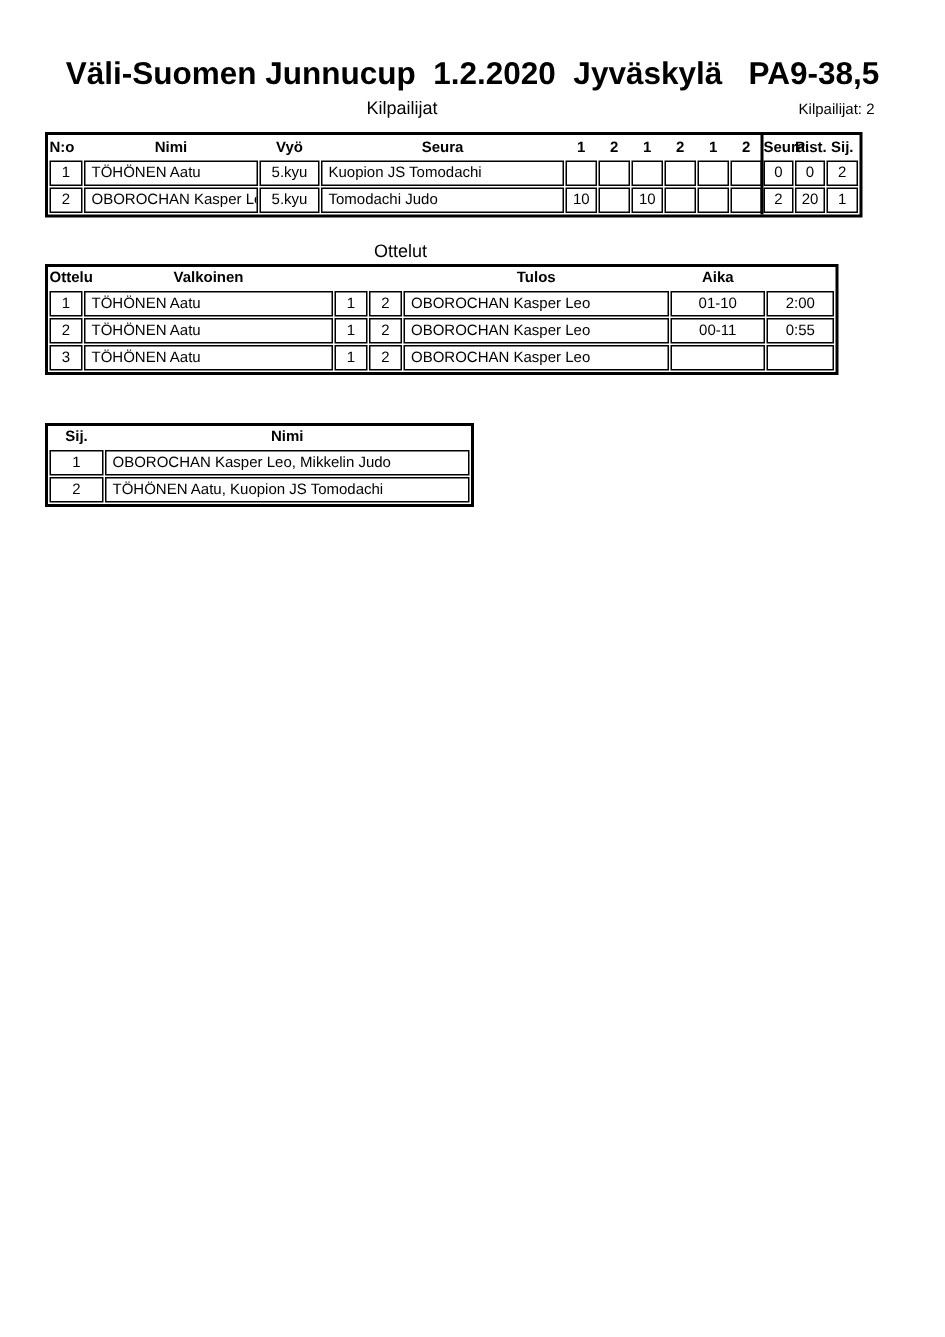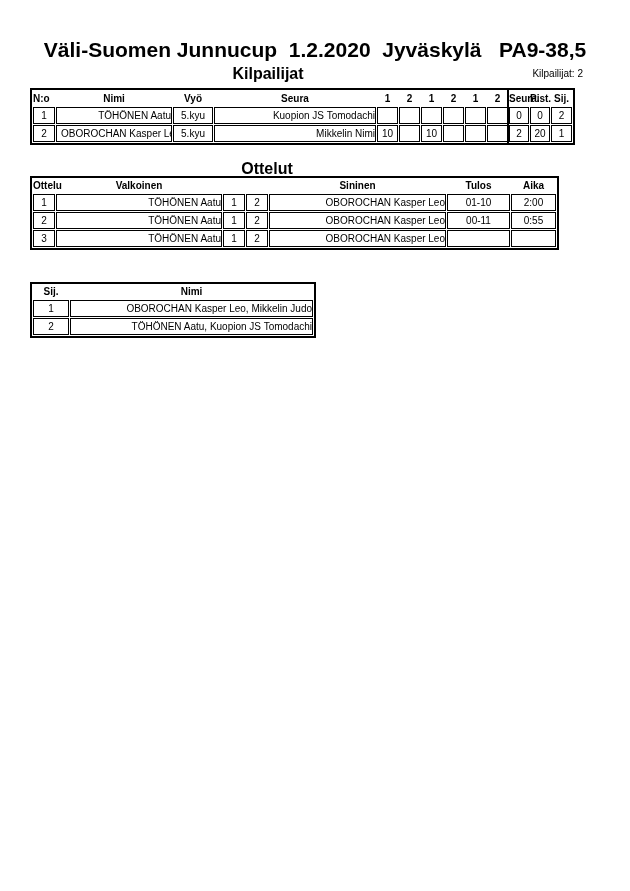--- a/index.html
+++ b/index.html
@@ -7,21 +7,21 @@
     position:relative; width:630px; height:891px; background:#ffffff;
     font-family:"Liberation Sans", sans-serif; color:#000;
     overflow:hidden;
   }
   .title {
     position:absolute; top:38px; left:0; width:630px;
     text-align:center; font-size:21px; font-weight:bold;
     white-space:pre; letter-spacing:0;
   }
   .section-heading {
-    position:absolute; font-size:16px; font-weight:bold; text-align:center;
+    position:absolute; font-size:12px; font-weight:normal; text-align:center;
   }
   .heading-kilpailijat { top:65px; left:0; width:536px; }
   .heading-ottelut    { top:160px; left:0; width:534px; }
   .heading-tulokset   { top:261px; left:0; width:320px; }
   .count-label {
     position:absolute; top:68px; right:47px; font-size:10px; font-weight:normal;
   }
   .tbl {
     position:absolute; background:#fff;
     border:2px solid #000; padding:1px; box-sizing:border-box;
@@ -32,21 +32,21 @@
     border:none; font-weight:bold; font-size:10px;
     height:14px; line-height:14px; text-align:center;
     white-space:nowrap; overflow:visible;
   }
   .thead .hc.hleft { text-align:left; }
   .c {
     border:1px solid #000; font-size:10px;
     height:15px; line-height:15px; text-align:center;
     white-space:nowrap; overflow:hidden; background:#fff;
   }
-  .c.left { text-align:right; padding-left:4px; }
+  .c.left { text-align:left; padding-left:4px; }
   .t1 { left:30px; top:88px;  width:545px; }
   .t2 { left:30px; top:176px; width:529px; }
   .t3 { left:30px; top:282px; width:286px; }
   .t1 .trow { grid-template-columns:22px 116px 40px 162px repeat(6,21px) 20px 20px 1fr; }
   .t2 .trow { grid-template-columns:22px 166px 22px 22px 177px 63px 1fr; }
   .t3 .trow { grid-template-columns:36px 1fr; }
   .vdivider {
     position:absolute; top:0; bottom:0; left:475px; width:2px; background:#000;
   }
 </style>
@@ -89,42 +89,41 @@
       <div class="c"></div>
       <div class="c"></div>
       <div class="c">0</div>
       <div class="c">0</div>
       <div class="c">2</div>
     </div>
     <div class="trow">
       <div class="c">2</div>
       <div class="c left">OBOROCHAN Kasper Leo</div>
       <div class="c">5.kyu</div>
-      <div class="c left">Mikkelin Nimi</div>
+      <div class="c left">Tomodachi Judo</div>
       <div class="c">10</div>
       <div class="c"></div>
       <div class="c">10</div>
       <div class="c"></div>
       <div class="c"></div>
       <div class="c"></div>
       <div class="c">2</div>
       <div class="c">20</div>
       <div class="c">1</div>
     </div>
   </div>
 
   <div class="section-heading heading-ottelut">Ottelut</div>
 
   <div class="tbl t2">
     <div class="trow thead">
       <div class="hc hleft">Ottelu</div>
       <div class="hc">Valkoinen</div>
       <div class="hc"></div>
       <div class="hc"></div>
-      <div class="hc">Sininen</div>
       <div class="hc">Tulos</div>
       <div class="hc">Aika</div>
     </div>
     <div class="trow">
       <div class="c">1</div>
       <div class="c left">TÖHÖNEN Aatu</div>
       <div class="c">1</div>
       <div class="c">2</div>
       <div class="c left">OBOROCHAN Kasper Leo</div>
       <div class="c">01-10</div>

